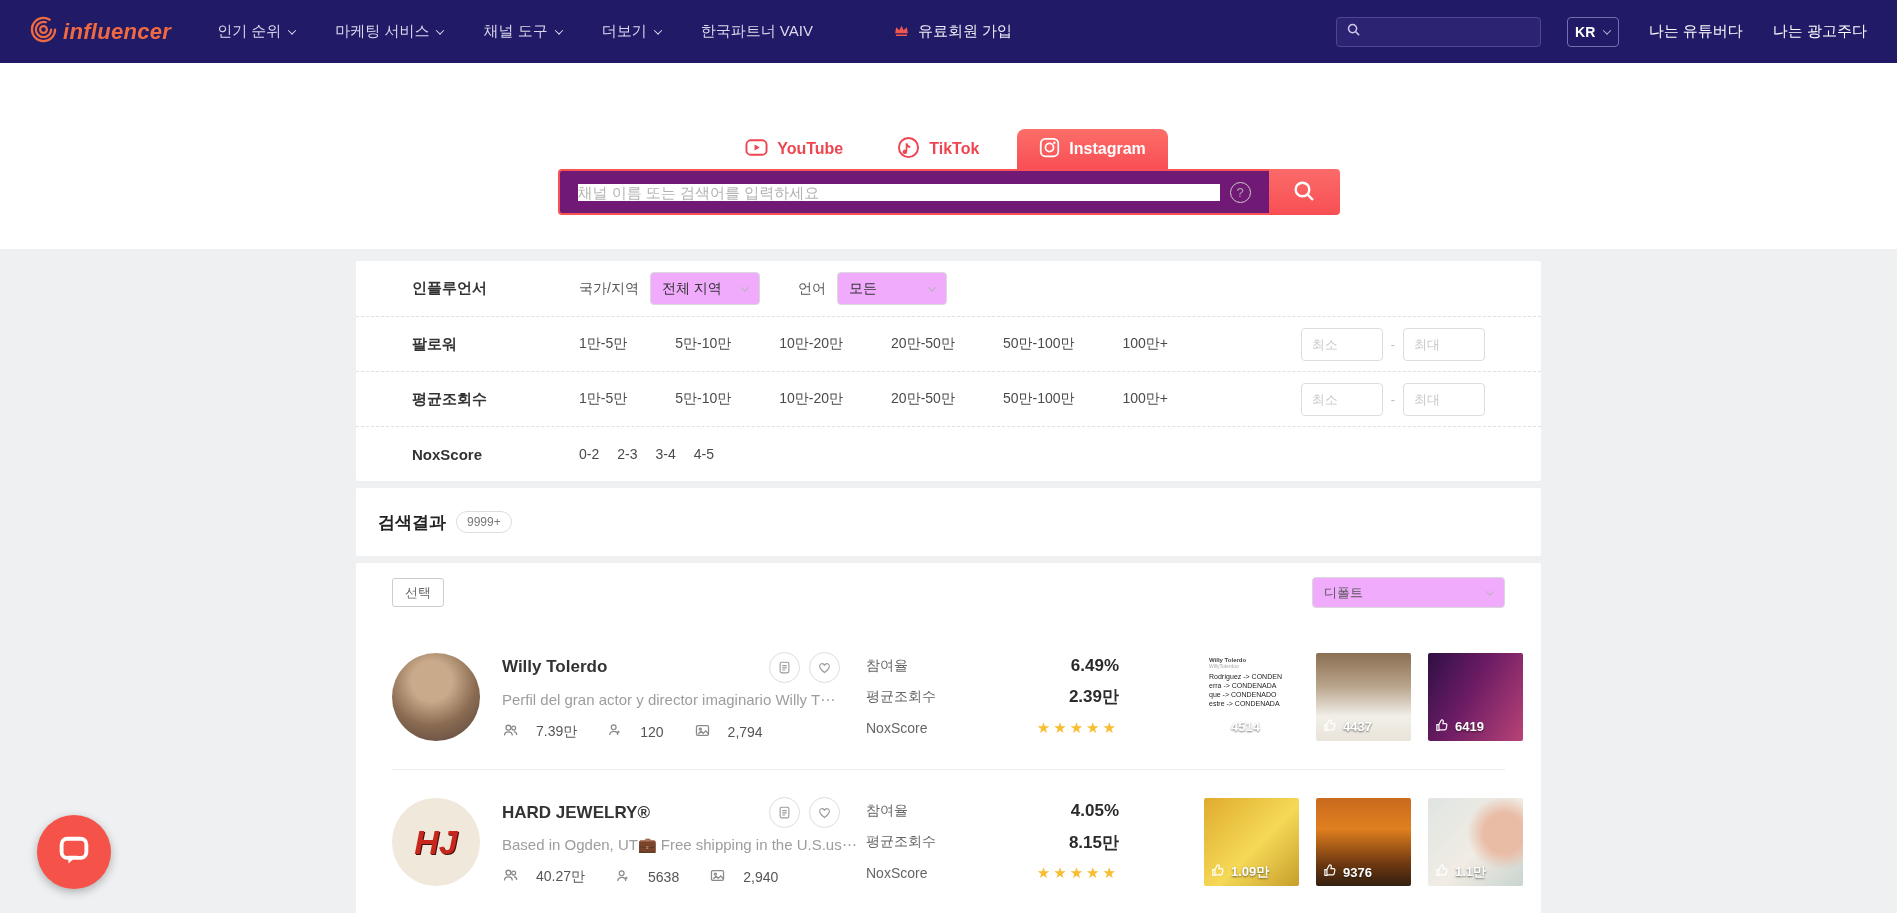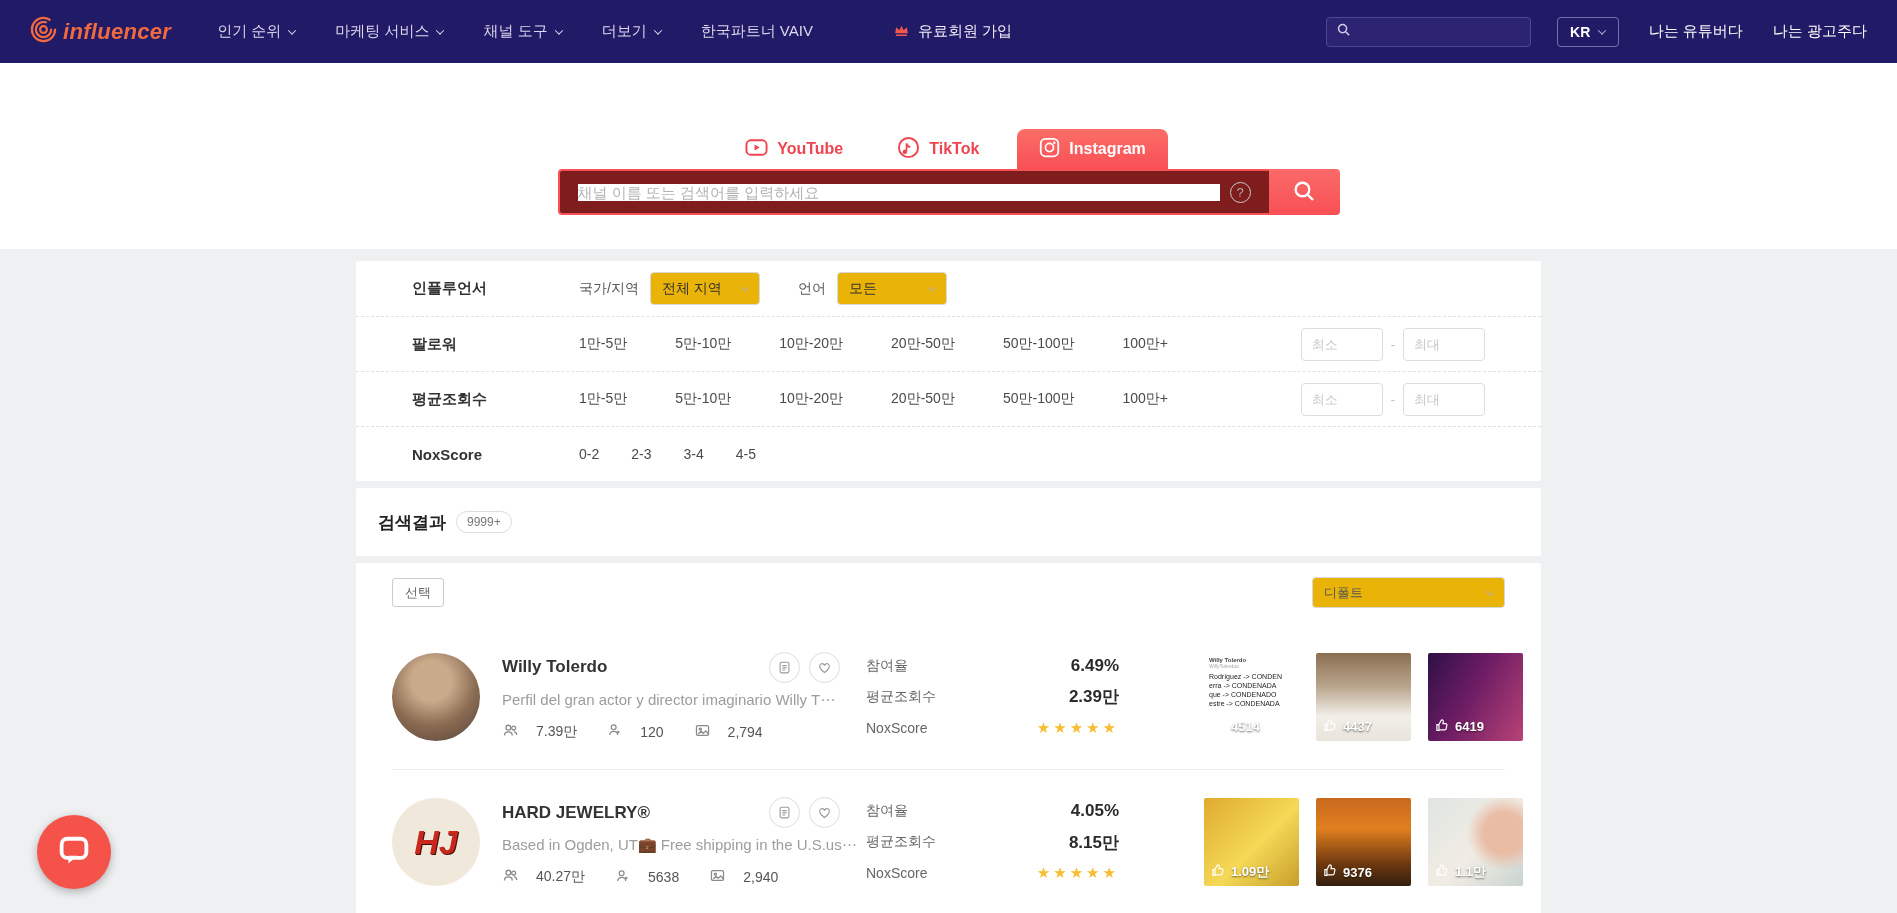--- a/index.html
+++ b/index.html
@@ -9,47 +9,47 @@
   
   .nav { height:63px; background:#211a66; display:flex; align-items:center; padding:0 30px; }
   .logo { display:flex; align-items:center; gap:6px; cursor:pointer; }
   .logo-text { font-size:22px; font-weight:700; font-style:italic; color:#ef6a40; letter-spacing:.3px; }
   .nav-menu { display:flex; margin-left:46px; gap:40px; align-items:center; }
   .nav-item { color:#ddd8ee; font-size:15px; display:flex; gap:8px; align-items:center; cursor:pointer; white-space:nowrap; }
   .chev { width:6px; height:6px; border-right:1.6px solid currentColor; border-bottom:1.6px solid currentColor; transform:rotate(45deg) translate(-1px,-1px); display:inline-block; }
   .premium { margin-left:40px; color:#f1eef8; }
   .nav-search { margin-left:auto; width:205px; height:30px; background:#2c2473; border:1px solid #4e4697; border-radius:4px; display:flex; align-items:center; padding:0 9px; gap:8px; }
   .nav-search input { background:transparent; border:none; outline:none; color:#fff; width:100%; font-size:13px; }
-  .lang-box { margin-left:26px; width:62px; height:30px; border:1px solid #756fae; border-radius:4px; color:#fff; font-size:14px; font-weight:700; display:flex; align-items:center; justify-content:center; gap:9px; cursor:pointer; }
+  .lang-box { margin-left:26px; width:52px; height:30px; border:1px solid #756fae; border-radius:4px; color:#fff; font-size:14px; font-weight:700; display:flex; align-items:center; justify-content:center; gap:9px; cursor:pointer; }
   .lang-box .chev { color:#b9b3da; }
   .nav-link { margin-left:30px; color:#fff; font-size:15px; cursor:pointer; white-space:nowrap; }
 
   
   .platform { background:#fff; padding-top:66px; }
   .tabs { display:flex; justify-content:center; align-items:flex-end; height:40px; }
   .tab { display:flex; align-items:center; gap:9px; height:40px; padding:0 16px; margin:0 11px; font-size:16px; font-weight:700; color:#ee4550; cursor:pointer; }
   .tab.active { background:linear-gradient(180deg,#fc6e68 0%,#f94f55 100%); color:#fff; border-radius:8px 8px 0 0; padding:0 22px; }
   .search-row { display:flex; justify-content:center; padding-bottom:34px; }
   .search-wrap { display:flex; width:782px; height:46px; }
-  .search-input-box { flex:1; border:2px solid #f85156; border-right:none; border-radius:4px 0 0 4px; display:flex; align-items:center; padding:0 18px; gap:10px; background:#7f1d1d; }
+  .search-input-box { flex:1; border:2px solid #f85156; border-right:none; border-radius:4px 0 0 4px; display:flex; align-items:center; padding:0 18px; gap:10px; background:#701a75; }
   .search-input-box input { flex:1; border:none; outline:none; font-size:15px; color:#333; }
   .search-input-box input::placeholder { color:#b3b3b3; }
   .help-circle { width:21px; height:21px; border:1.5px solid #c9c9c9; border-radius:50%; color:#ababab; font-size:13px; display:flex; align-items:center; justify-content:center; flex:none; }
   .search-btn { width:71px; border:none; background:linear-gradient(180deg,#fb6b69,#f84f54); border-radius:0 4px 4px 0; display:flex; align-items:center; justify-content:center; cursor:pointer; }
 
   
   .page { background:#eff0f2; padding-top:12px; height:690px; }
   .card { width:1185px; margin:0 auto; background:#fff; border-radius:2px; }
 
   
   .filter-row { display:flex; align-items:center; height:55px; padding:0 56px; }
   .filter-row + .filter-row { border-top:1px dashed #e0e0e0; }
   .filter-label { width:167px; font-size:15px; font-weight:700; color:#333; flex:none; }
   .sub-label { font-size:14px; color:#555; margin-right:11px; }
-  .select { height:33px; border:1px solid #d9d9d9; border-radius:4px; background:#eab308; display:flex; align-items:center; padding:0 11px; font-size:14px; color:#333; cursor:pointer; }
+  .select { height:33px; border:1px solid #d9d9d9; border-radius:4px; background:#f0abfc; display:flex; align-items:center; padding:0 11px; font-size:14px; color:#333; cursor:pointer; }
   .select .chev { color:#b5b5b5; margin-left:auto; }
   .sel-country, .sel-lang { width:110px; }
   .grp-lang { display:flex; align-items:center; margin-left:38px; }
   .range-list { display:flex; gap:48px; font-size:14px; color:#4a4a4a; }
   .range-list span { cursor:pointer; white-space:nowrap; }
   .range-inputs { margin-left:auto; display:flex; align-items:center; gap:8px; }
   .mini-input { width:82px; height:33px; border:1px solid #ddd; border-radius:4px; padding:0 10px; font-size:13px; color:#333; outline:none; }
   .mini-input::placeholder { color:#c8c8c8; }
   .dash { color:#bbb; font-size:13px; }
 
@@ -258,21 +258,21 @@
       </div>
       <div class="range-inputs">
         <input class="mini-input" placeholder="최소" style="">
         <span class="dash">-</span>
         <input class="mini-input" placeholder="최대" style="">
       </div>
     </div>
 
     <div class="filter-row">
       <div class="filter-label">NoxScore</div>
-      <div class="range-list" style="gap:32px">
+      <div class="range-list" style="gap:18px">
         <span>0-2</span>
         <span>2-3</span>
         <span>3-4</span>
         <span>4-5</span>
       </div>
     </div>
   </div>
 
   <div class="card header-card">
     <span class="header-title">검색결과</span>

